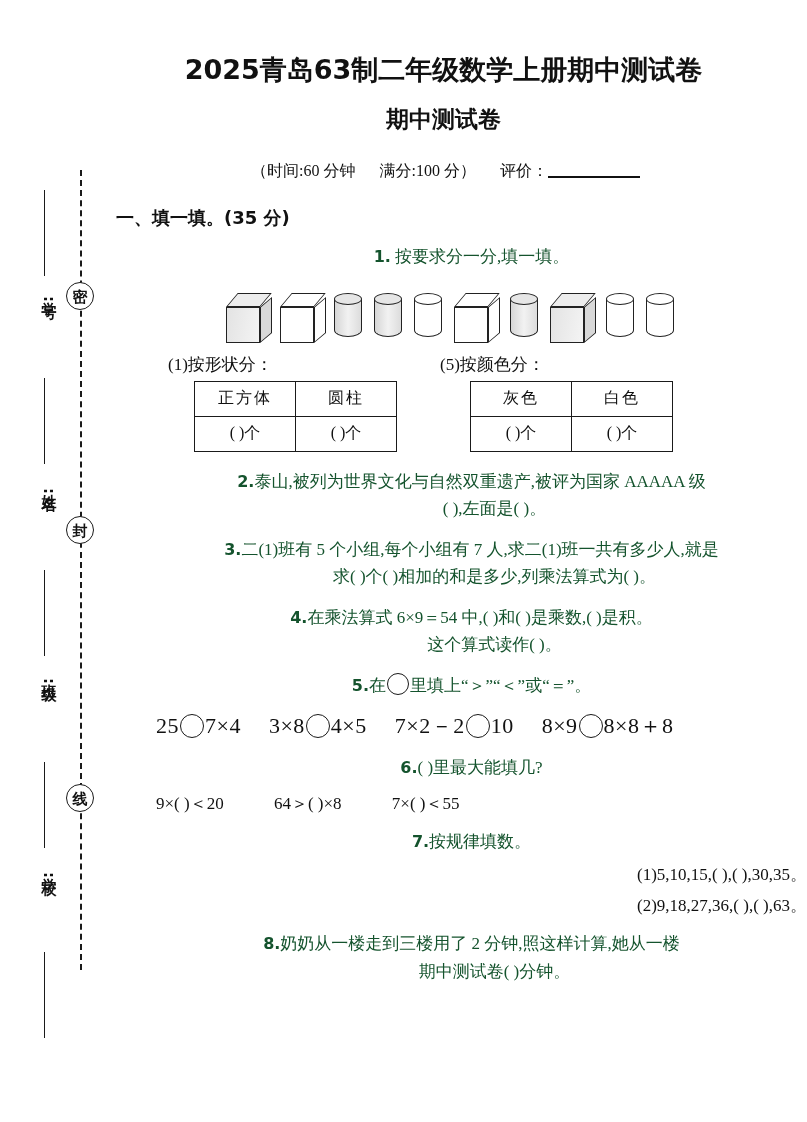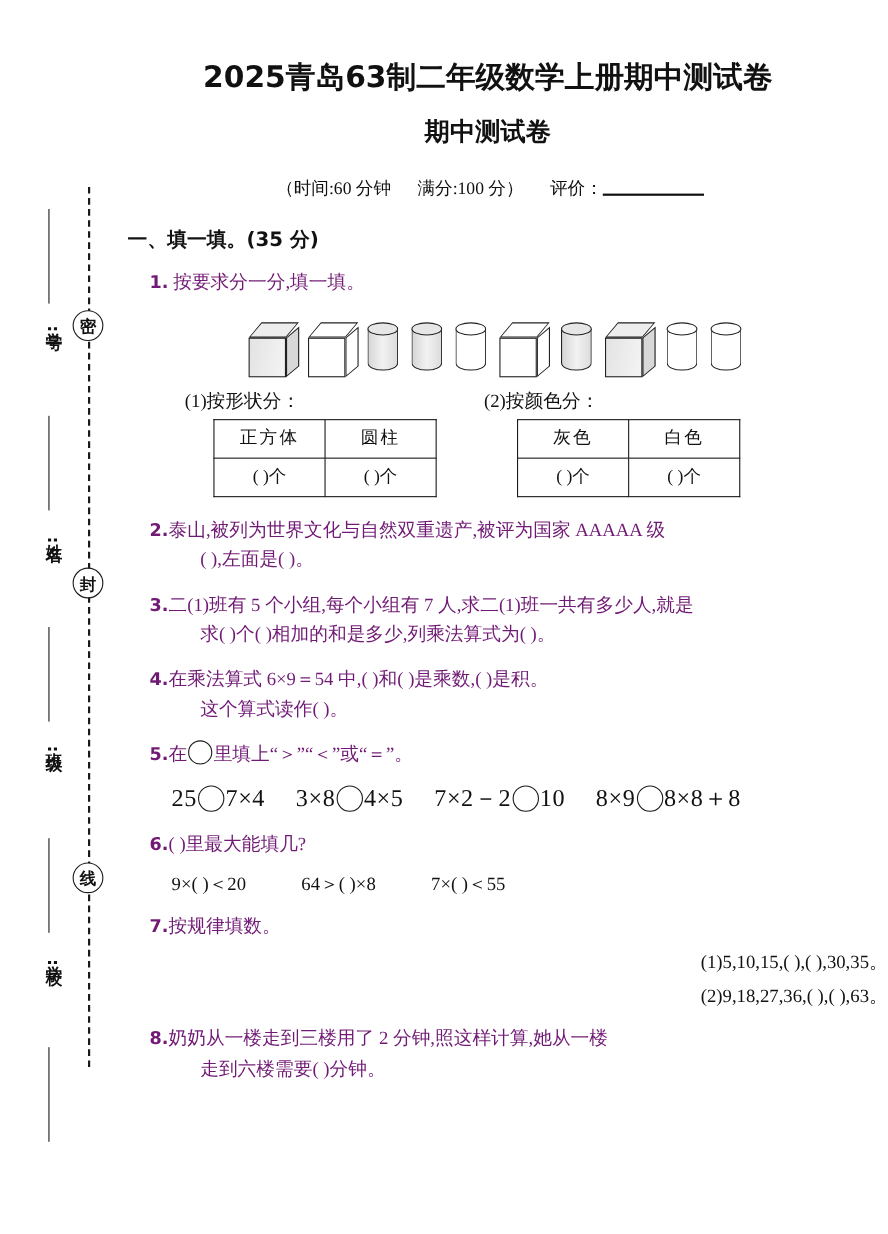--- a/index.html
+++ b/index.html
@@ -120,22 +120,23 @@
     font-family: "DejaVu Sans", sans-serif;
     font-weight: 700;
     font-size: 18px;
     color: #111111;
   }
 
   .q {
     margin: 13px 0 0 0;
     font-size: 17px;
     line-height: 1.62;
-    color: #701a75;
+    color: #14532d;
     font-family: "Liberation Serif", "DejaVu Serif", serif;
+    text-align: center;
   }
   .q-num {
     font-family: "DejaVu Sans", sans-serif;
     font-weight: 700;
     font-size: 16px;
   }
   .q-body { font-size: 17px; }
   .indent1 { padding-left: 26px; }
   .indent2 { padding-left: 46px; }
 
@@ -367,21 +368,21 @@
       <div class="solid" style="left:536px;">
         <div class="cyl white">
             <div class="body"></div>
             <div class="top"></div>
           </div>
       </div>
     </div>
 
     <div class="sub-label-row">
       <span class="sub-label-a">(1)按形状分：</span>
-      <span class="sub-label-b">(2)按颜色分：</span>
+      <span class="sub-label-b">(5)按颜色分：</span>
     </div>
 
     <div class="tables-row">
       <table class="cls" id="table-shape">
         <tbody>
             <tr>
           <td class="hd">正方体</td>
           <td class="hd">圆柱</td>
         </tr>
         <tr>
@@ -440,17 +441,17 @@
     </div>
 
     <div class="q indent1">
       <span class="q-num">7.</span><span class="q-body">按规律填数。</span>
     </div>
     <div class="seq-row">(1)5,10,15,(        ),(        ),30,35。</div>
     <div class="seq-row">(2)9,18,27,36,(        ),(        ),63。</div>
 
     <div class="q indent1">
       <span class="q-num">8.</span><span class="q-body">奶奶从一楼走到三楼用了 2 分钟,照这样计算,她从一楼</span>
-      <div class="indent2">走到六楼需要(        )分钟。</div>
+      <div class="indent2">期中测试卷(        )分钟。</div>
     </div>
 
   </div>
 </div>
 
 </body></html>

